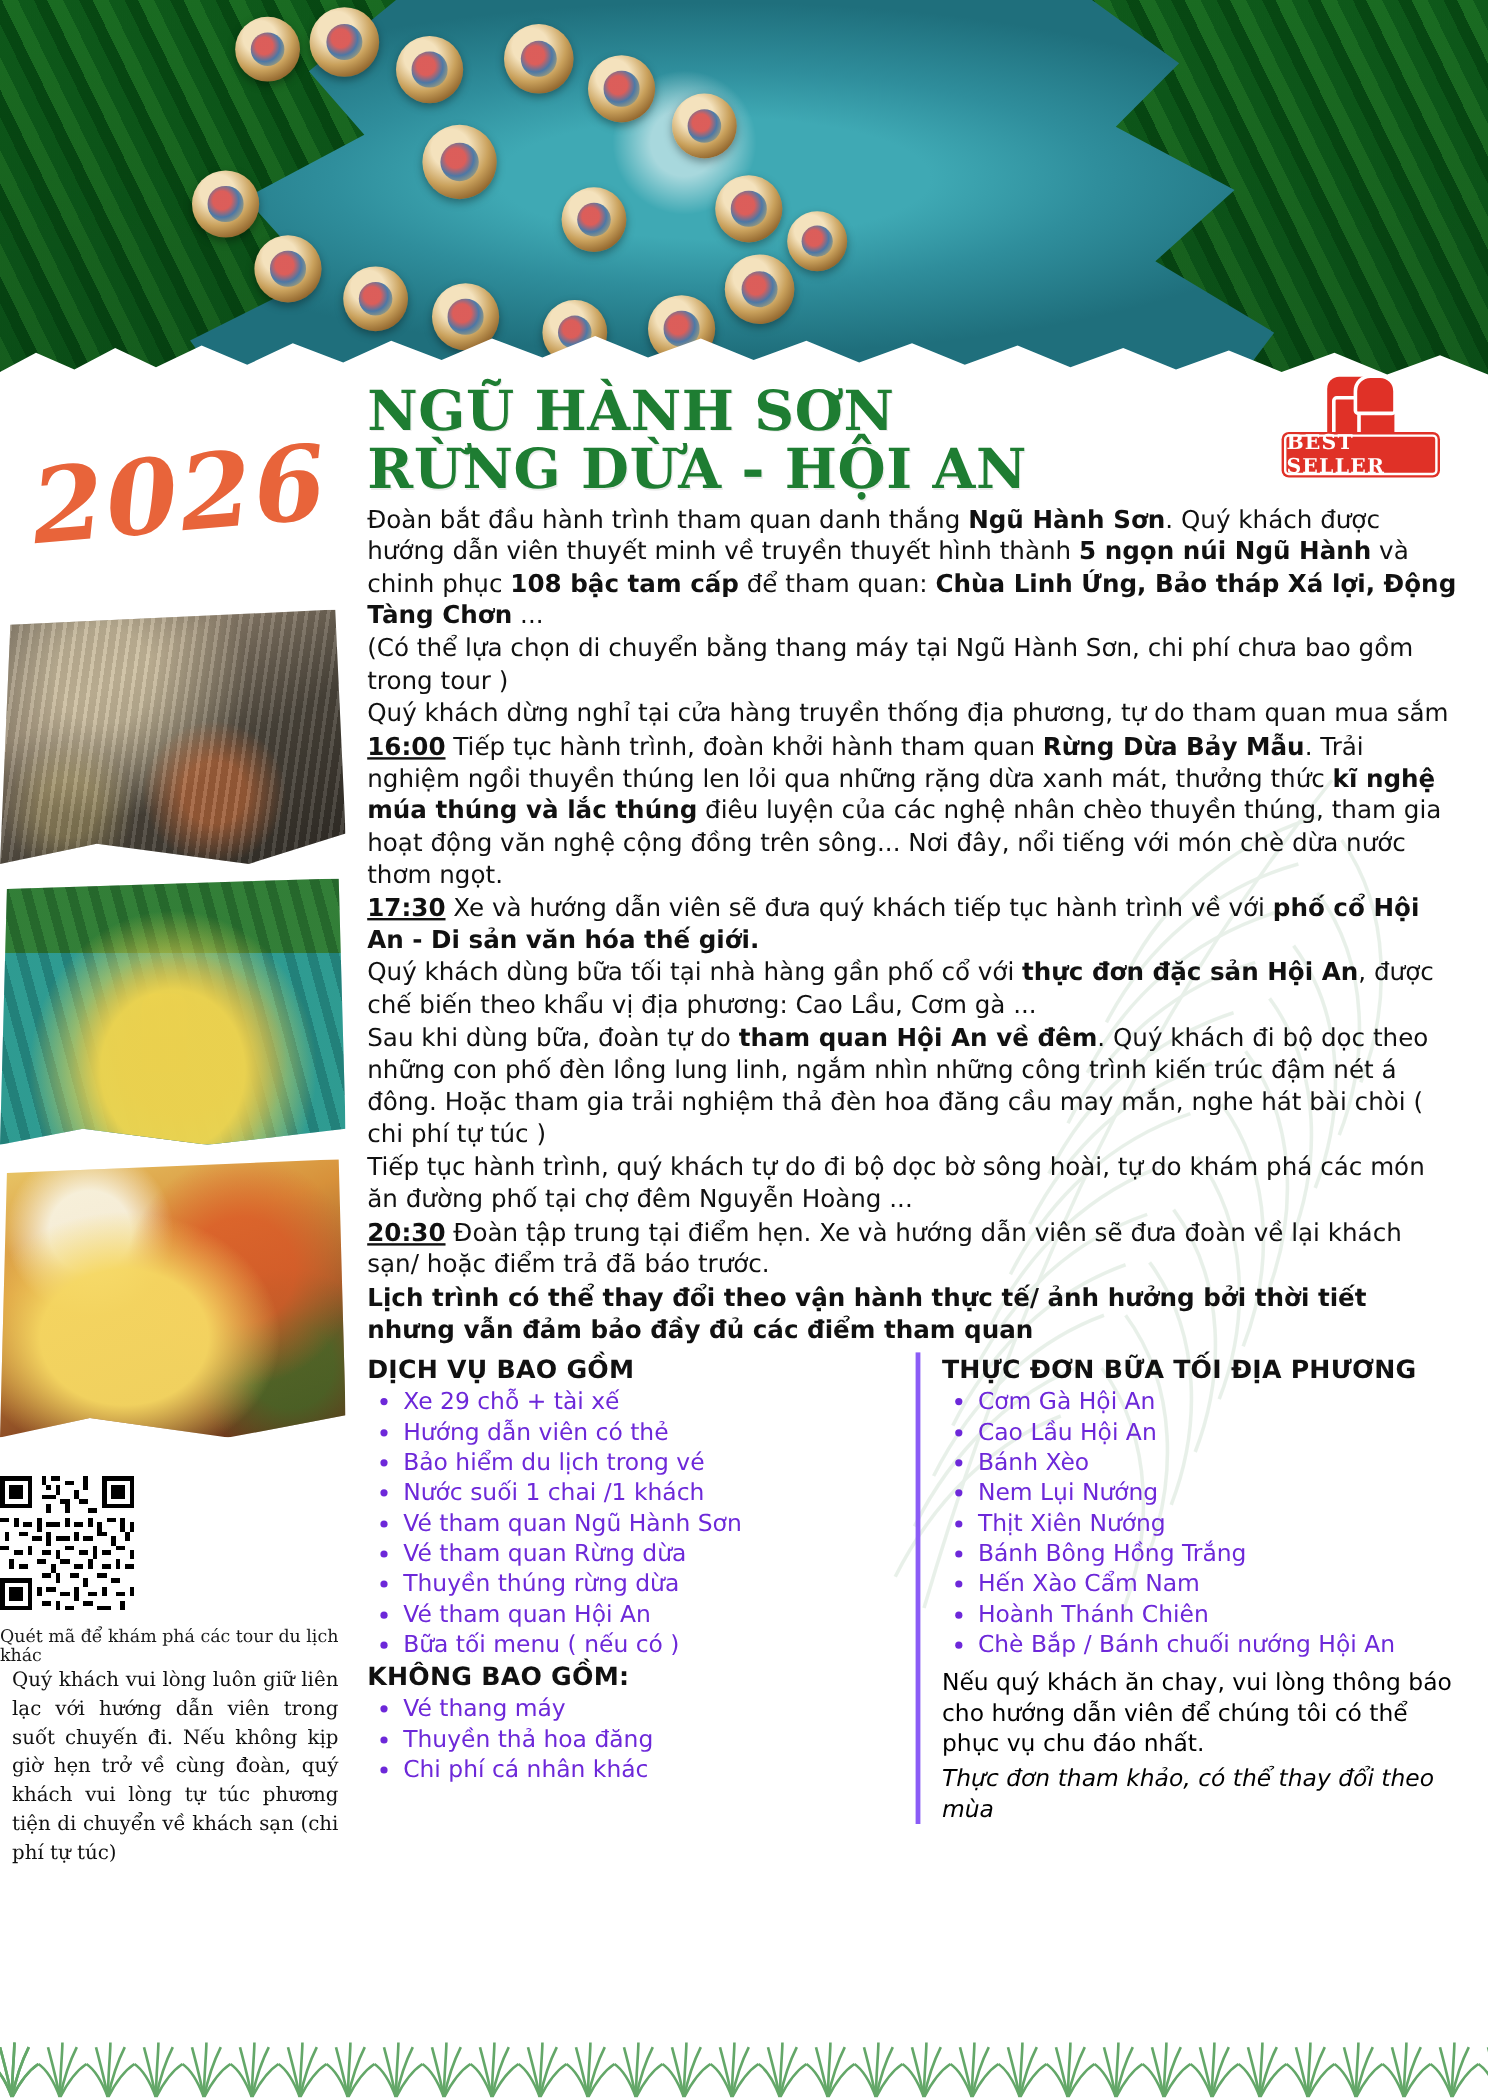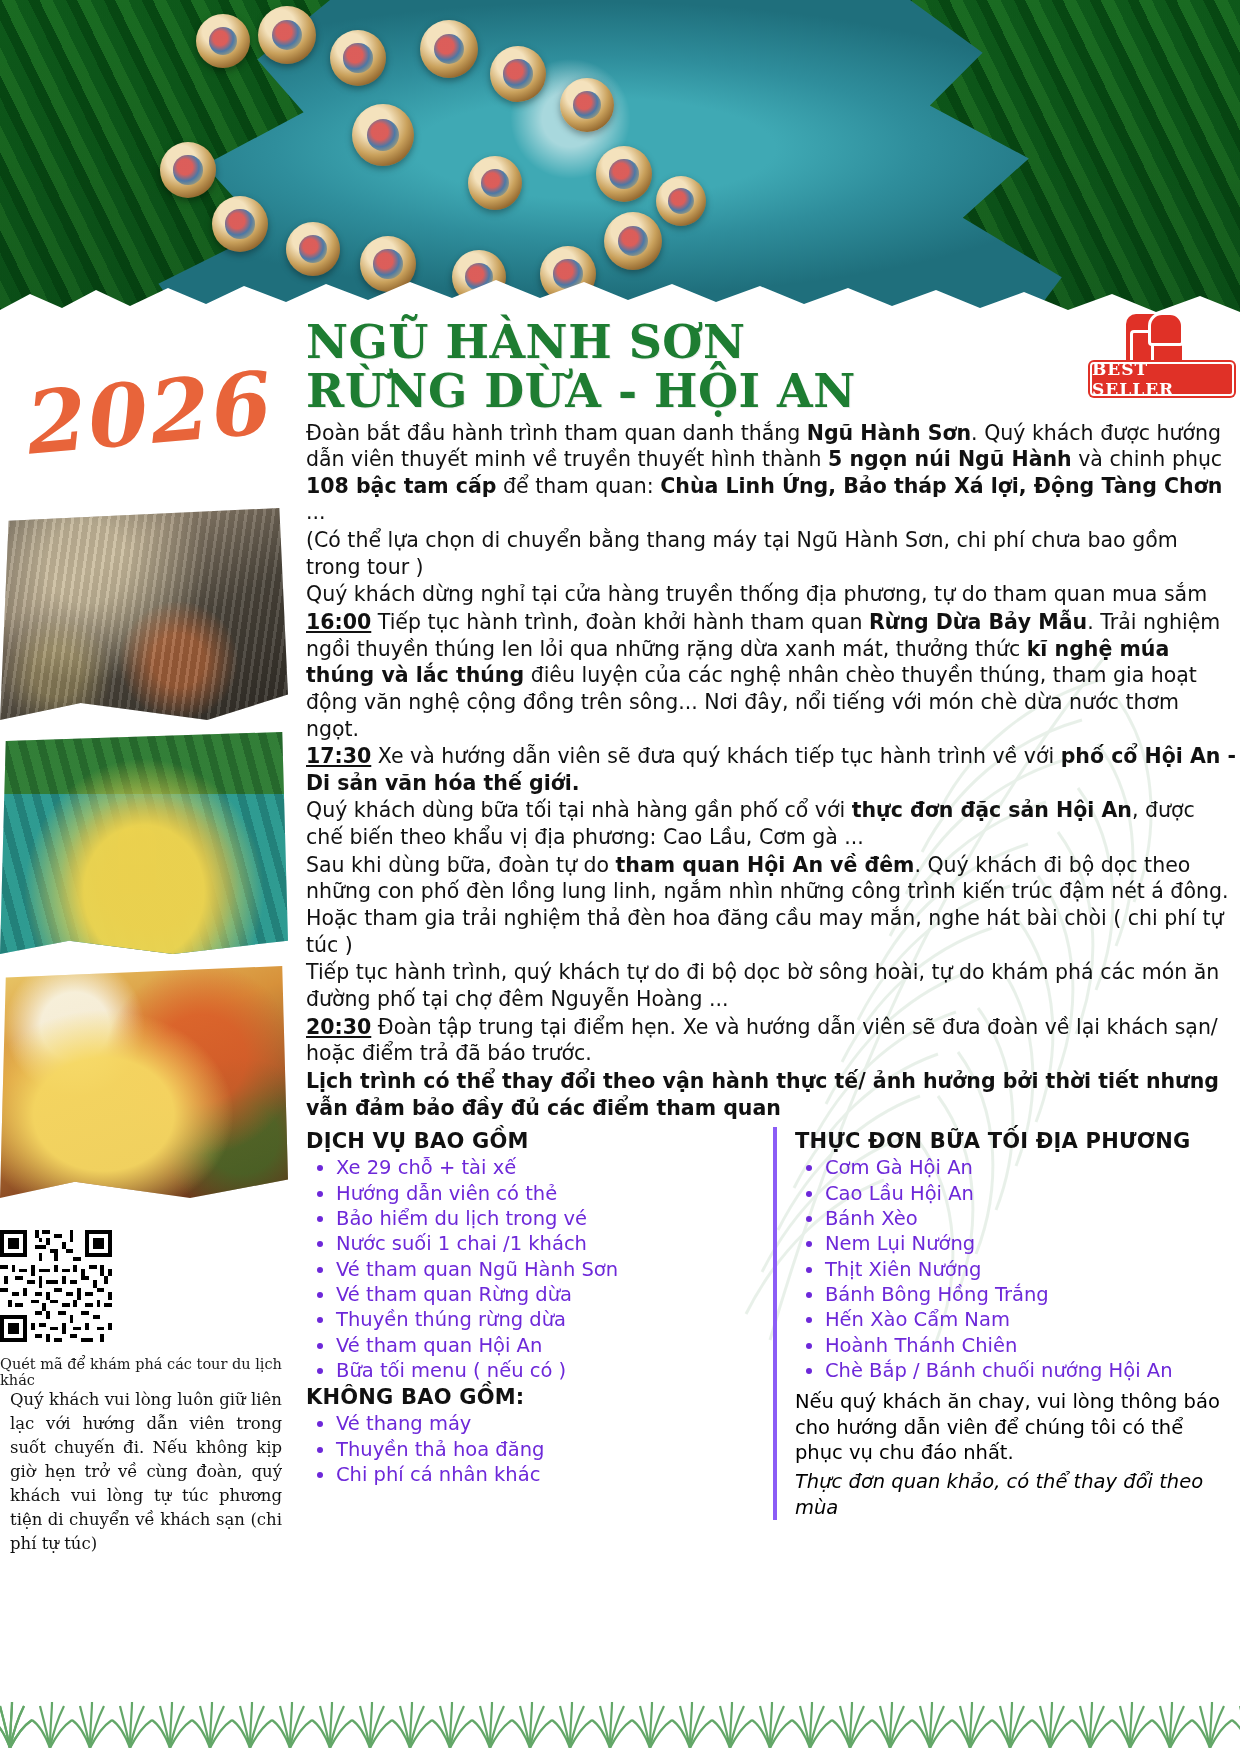--- a/index.html
+++ b/index.html
@@ -120,34 +120,34 @@
     font-family:"DejaVu Serif", serif;
     font-size:14.5px; color:#1a1a1a; margin-top:10px;
   }
   .left-note {
     position:absolute; left:10px; top:1088px; width:272px;
     font-family:"DejaVu Serif", serif;
     font-size:16.5px; line-height:1.45; color:#111; text-align:justify;
   }
 
   
-  .main { position:absolute; left:300px; top:318px; width:940px; padding-right:4px; }
+  .main { position:absolute; left:300px; top:318px; width:940px; padding-right:24px; }
 
   .title {
     font-family:"DejaVu Serif", serif;
     font-weight:700; color:#1e7d32;
     font-size:46px; line-height:1.06; letter-spacing:.5px;
     margin:0 0 4px 0; padding-left:6px;
     text-shadow:1px 1px 0 rgba(0,0,0,.08);
   }
   .badge {
     position:absolute; right:16px; top:-4px; width:130px; height:96px;
   }
   .badge .ribbon{
-    position:absolute; left:0; top:48px; width:144px; height:34px;
+    position:absolute; left:0; top:48px; width:128px; height:34px;
     background:#e03127; border:2px solid #fff; border-radius:4px;
     box-shadow:0 0 0 2px #e03127;
     color:#fff; font-weight:700; font-size:17px; letter-spacing:1px;
     display:flex; align-items:center; justify-content:center;
     font-family:"DejaVu Serif", serif;
   }
   .badge .thumb{
     position:absolute; left:36px; top:0px; width:56px; height:54px;
     background:#e03127; border-radius:10px 10px 6px 6px;
   }
@@ -423,21 +423,21 @@
         <li>Cao Lầu Hội An</li>
         <li>Bánh Xèo</li>
         <li>Nem Lụi Nướng</li>
         <li>Thịt Xiên Nướng</li>
         <li>Bánh Bông Hồng Trắng</li>
         <li>Hến Xào Cẩm Nam</li>
         <li>Hoành Thánh Chiên</li>
         <li>Chè Bắp / Bánh chuối nướng Hội An</li>
       </ul>
       <div class="closing-bold">Nếu quý khách ăn chay, vui lòng thông báo cho hướng dẫn viên để chúng tôi có thể phục vụ chu đáo nhất.</div>
-      <div class="closing-italic">Thực đơn quan khảo, có thể thay đổi theo mùa</div>
+      <div class="closing-italic">Thực đơn tham khảo, có thể thay đổi theo mùa</div>
     </div>
   </div>
 </div>
 
 <svg class="grass" viewBox="0 0 1240 64" preserveAspectRatio="none">
   <g fill="none" stroke="#2f8a36" stroke-width="2.2" opacity=".75">
     <g id="tuft">
       <path d="M10 64 C 6 44 2 30 0 22"></path>
       <path d="M10 64 C 10 44 12 28 12 18"></path>
       <path d="M10 64 C 14 44 20 30 24 22"></path>

